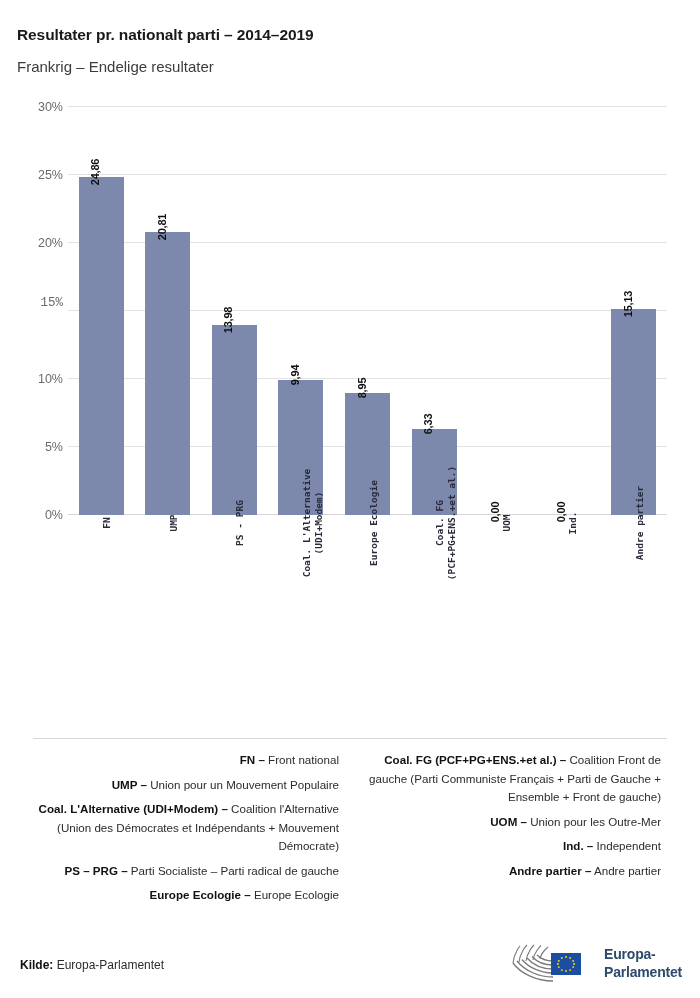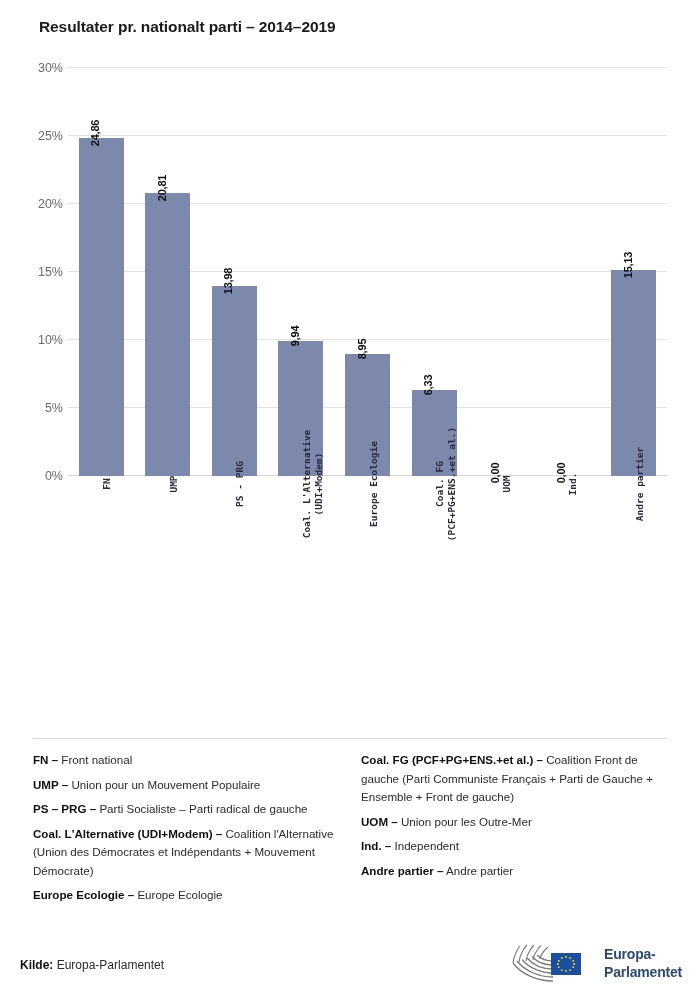--- a/index.html
+++ b/index.html
@@ -9,21 +9,21 @@
   }
   body {
     width: 700px; height: 998px;
     font-family: "Liberation Sans", sans-serif;
     color: #1a1a1a;
     position: relative;
     overflow: hidden;
   }
 
   
-  .header { padding: 18px 0 0 39px; }
+  .header { padding: 18px 0 0 17px; margin-top: 8px; }
   .chart-title {
     font-size: 15.5px;
     font-weight: bold;
     letter-spacing: -0.1px;
     color: #1a1a1a;
     margin: 0;
   }
   .chart-subtitle {
     font-size: 15px;
     font-weight: normal;
@@ -147,21 +147,22 @@
     margin: 0 0 9px 0;
   }
   .legend-rule {
     height: 1px;
     background: #d8d8d8;
     width: 100%;
     margin-bottom: 12px;
   }
   .legend-cols {
     display: flex;
-    gap: 22px;
+    gap: 16px;
+    text-align: right;
   }
   .legend-col { width: 306px; }
   .legend-item {
     font-size: 11.6px;
     line-height: 18.5px;
     color: #2b2b2b;
     margin-bottom: 6px;
   }
   .legend-item b {
     font-weight: bold;
@@ -195,28 +196,29 @@
     line-height: 18px;
     color: #2e4a6b;
     letter-spacing: -0.2px;
   }
 </style>
 </head>
 <body>
 
 <div class="header">
   <h1 class="chart-title">Resultater pr. nationalt parti – 2014–2019</h1>
+  <h2 class="chart-subtitle">Frankrig – Endelige resultater</h2>
 </div>
 
 <div class="chart-wrap">
   <div class="ylabels">
       <div class="ylabel" style="top: 408px;">0%</div>
       <div class="ylabel" style="top: 340px;">5%</div>
       <div class="ylabel" style="top: 272px;">10%</div>
-      <div class="ylabel" style="top: 204px;">15%</div>
+      <div class="ylabel" style="top: 196px; font-family: Liberation Mono, monospace;">15%</div>
       <div class="ylabel" style="top: 136px;">20%</div>
       <div class="ylabel" style="top: 68px;">25%</div>
       <div class="ylabel" style="top: 0px;">30%</div>
     </div>
   <div class="plot">
     <div class="gridlines">
         <div class="gridline baseline" style="bottom: 0px;"></div>
         <div class="gridline" style="bottom: 68px;"></div>
         <div class="gridline" style="bottom: 136px;"></div>
         <div class="gridline" style="bottom: 204px;"></div>
@@ -322,22 +324,22 @@
       </div>
     </div>
 </div>
 
 <div class="legend">
   <div class="legend-rule"></div>
   <div class="legend-cols">
     <div class="legend-col">
         <div class="legend-item"><b>FN –</b><span> Front national</span></div>
         <div class="legend-item"><b>UMP –</b><span> Union pour un Mouvement Populaire</span></div>
+        <div class="legend-item"><b>Coal. L'Alternative (UDI+Modem) –</b><span> Coalition l'Alternative (Union des Démocrates et Indépendants + Mouvement Démocrate)</span></div>
         <div class="legend-item"><b>PS – PRG –</b><span> Parti Socialiste – Parti radical de gauche</span></div>
-        <div class="legend-item"><b>Coal. L'Alternative (UDI+Modem) –</b><span> Coalition l'Alternative (Union des Démocrates et Indépendants + Mouvement Démocrate)</span></div>
         <div class="legend-item"><b>Europe Ecologie –</b><span> Europe Ecologie</span></div>
       </div>
     <div class="legend-col">
         <div class="legend-item"><b>Coal. FG (PCF+PG+ENS.+et al.) –</b><span> Coalition Front de gauche (Parti Communiste Français + Parti de Gauche + Ensemble + Front de gauche)</span></div>
         <div class="legend-item"><b>UOM –</b><span> Union pour les Outre-Mer</span></div>
         <div class="legend-item"><b>Ind. –</b><span> Independent</span></div>
         <div class="legend-item"><b>Andre partier –</b><span> Andre partier</span></div>
       </div>
   </div>
 </div>

